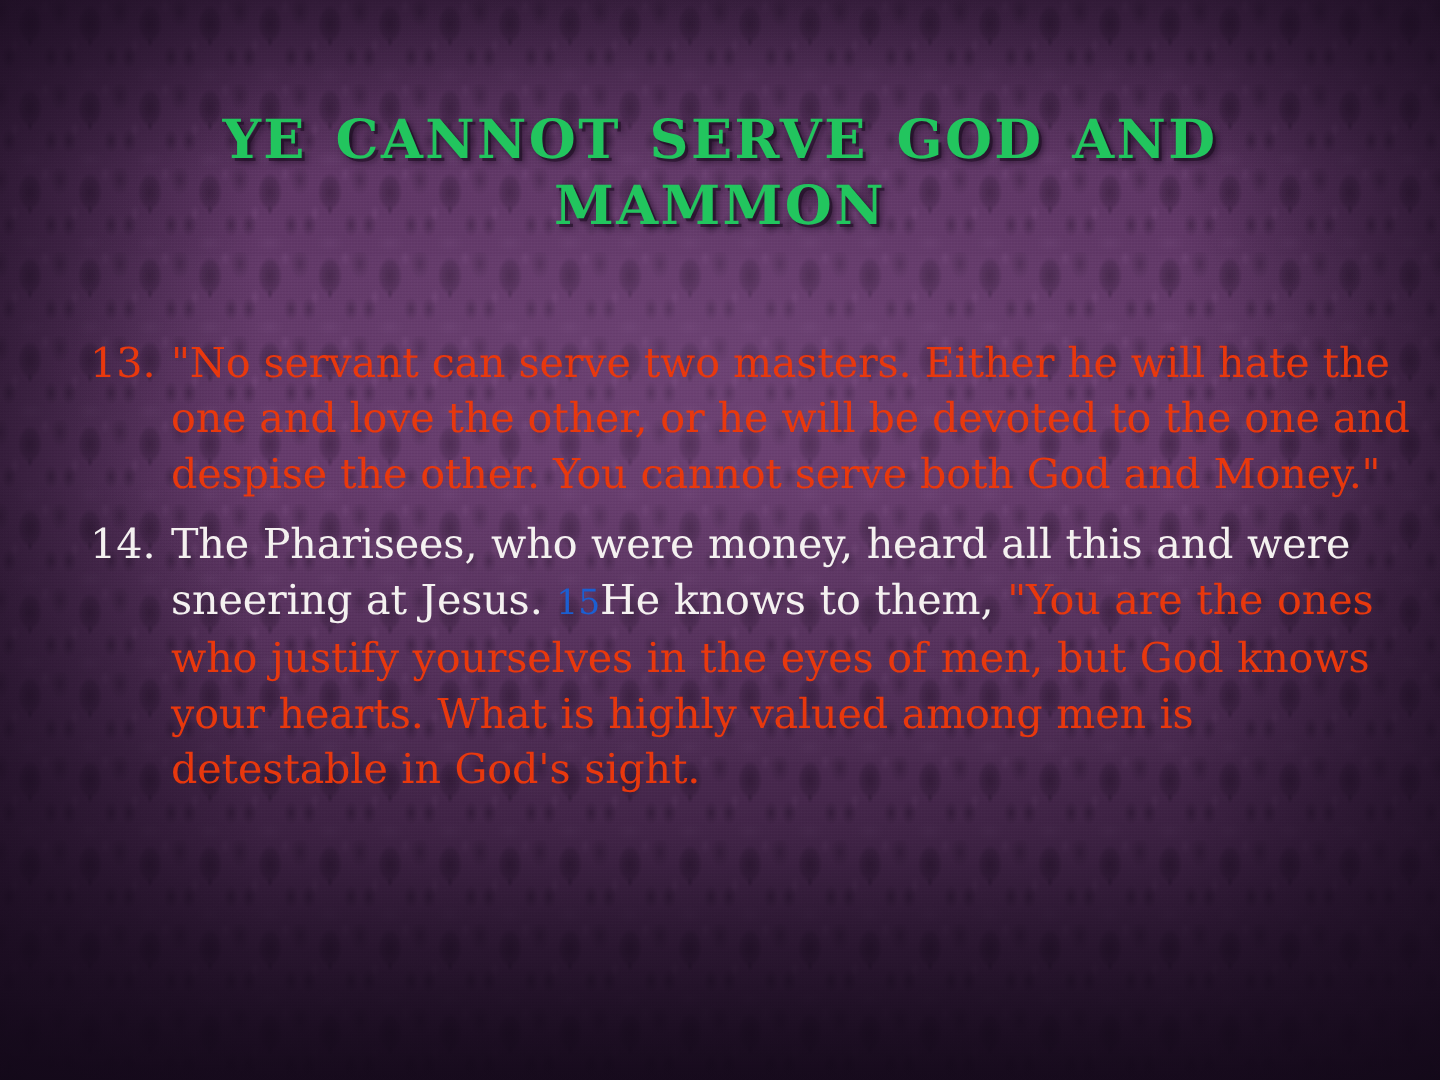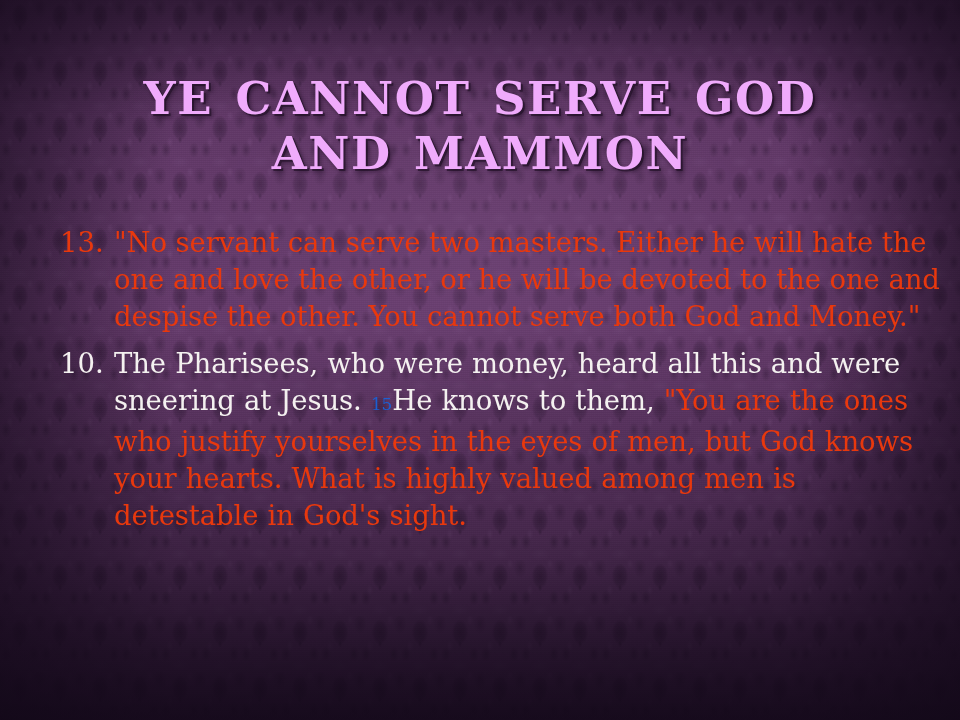--- a/index.html
+++ b/index.html
@@ -77,24 +77,24 @@
     position: absolute;
     left: 80px;
     top: 72px;
     width: 800px;
     text-align: center;
   }
   #slide-title {
     margin: 0;
     font-family: "DejaVu Serif", serif;
     font-weight: bold;
-    font-size: 45px;
+    font-size: 36px;
     line-height: 1.22;
     letter-spacing: 1.6px;
-    color: #f0abfc;
+    color: #22c55e;
     text-shadow:
        2px 2px 0 rgba(30,14,36,0.62),
        3px 3px 4px rgba(20,8,26,0.55);
     word-spacing: 5px;
   }
 
   
   #body-block {
     position: absolute;
     left: 60px;
@@ -121,21 +121,21 @@
     font-size: 27.5px;
     line-height: 37px;
     font-weight: normal;
     text-align: left;
     letter-spacing: -0.1px;
   }
   .t-red   { color: #e8380d; }
   .t-white { color: #f4f1f0; }
   .t-blue  {
     color: #1b5fd2;
-    font-size: 17px;
+    font-size: 23px;
     line-height: 37px;
     vertical-align: baseline;
   }
 
   #para-14 .para-body { word-spacing: 0.5px; }
 </style>
 </head>
 <body>
 
 <div id="slide">
@@ -152,21 +152,21 @@
     </div>
 
     <div id="body-block">
 
       <div class="para" id="para-13">
         <div class="para-num t-red">13.</div>
         <div class="para-body t-red">"No servant can serve two masters. Either he will hate the one and love the other, or he will be devoted to the one and despise the other. You cannot serve both God and Money."</div>
       </div>
 
       <div class="para" id="para-14">
-        <div class="para-num t-white">10.</div>
+        <div class="para-num t-white">14.</div>
         <div class="para-body">
           <span class="t-white">The Pharisees, who were money, heard all this and were sneering at Jesus. </span><span class="t-blue">15</span><span class="t-white">He knows to them, </span><span class="t-red">"You are the ones who justify yourselves in the eyes of men, but God knows your hearts. What is highly valued among men is detestable in God's sight.</span>
         </div>
       </div>
 
     </div>
   </div>
 </div>
 
 </body></html>

